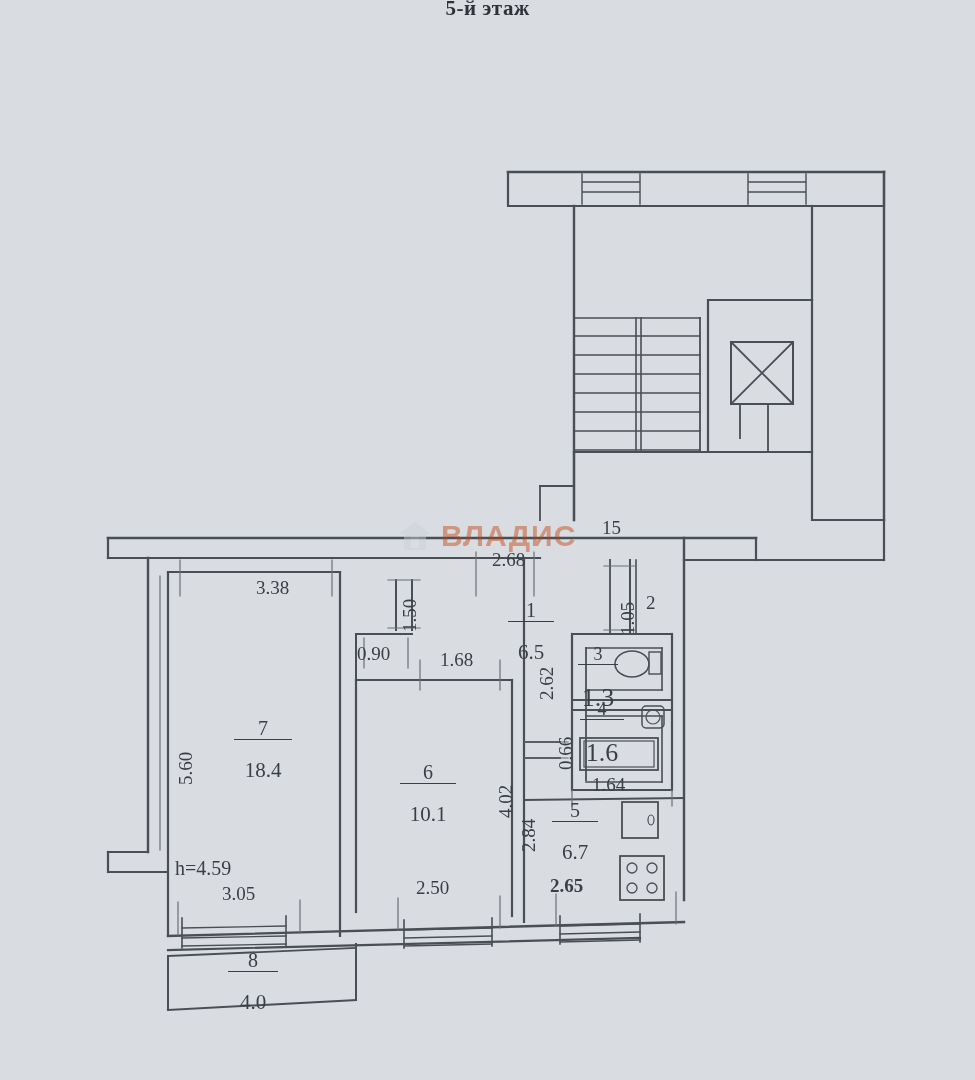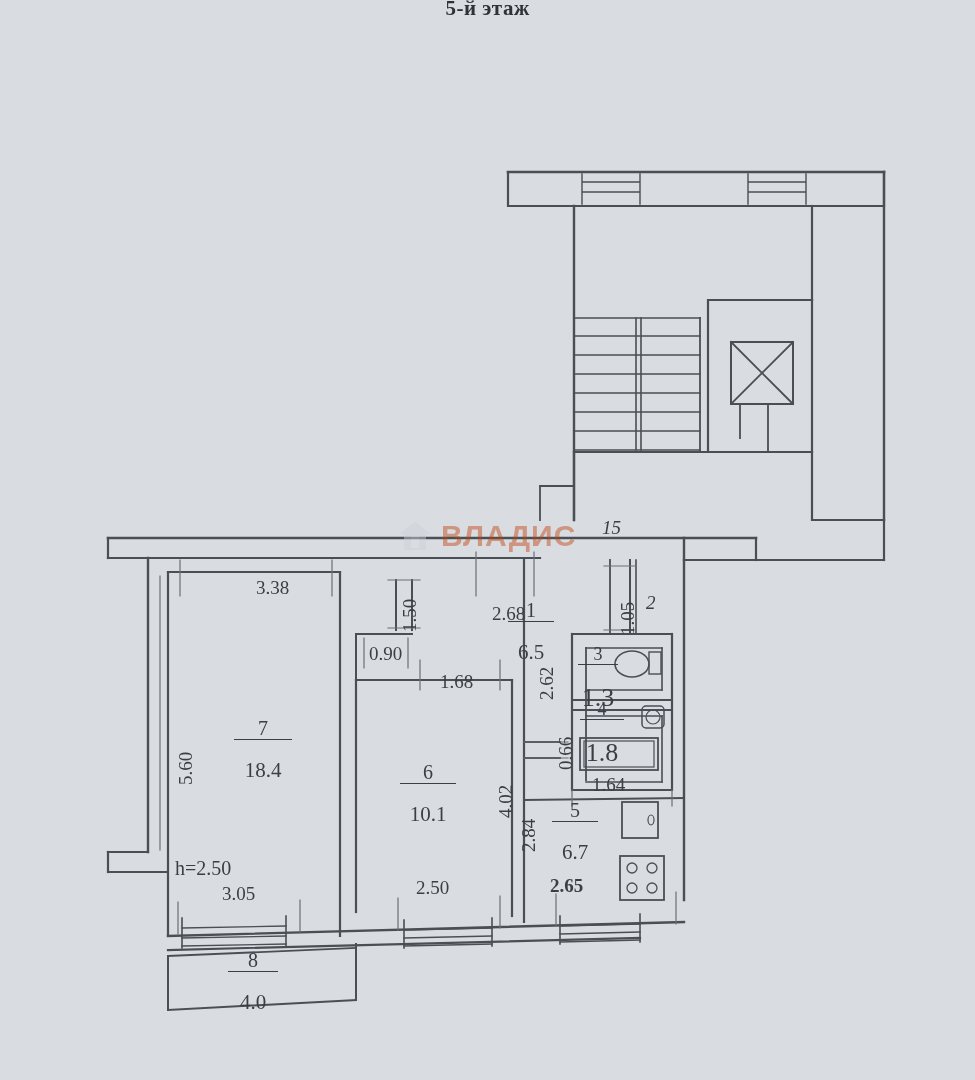--- a/index.html
+++ b/index.html
@@ -30,21 +30,21 @@
     line-height:1;
   }
   .dim{font-size:19px;}
   .dim.v{transform-origin:left top;transform:rotate(-90deg);}
   .room{ text-align:center; }
   .room .num{font-size:20px;display:block;padding-bottom:1px;}
   .room .area{font-size:21px;display:block;padding-top:20px;border-top:1.4px solid #3a3f45;}
   .room.small .num{font-size:18px;}
   .room.small .area{font-size:26px;}
   .hnote{font-size:20px;}
-  .tag{font-size:19px;font-style:italic;}
+  .tag{font-size:19px;}
 
   
   .watermark{
     position:absolute;left:398px;top:519px;
     display:flex;align-items:center;gap:9px;
     opacity:.45;
     pointer-events:none;
   }
   .wm-text{
     font-family:"Liberation Sans", sans-serif;
@@ -210,54 +210,54 @@
         <path d="M572,790 L572,806 M672,790 L672,806"></path>
 
         <path d="M178,902 L178,934 M300,900 L300,932"></path>
         <path d="M398,898 L398,930 M500,896 L500,928"></path>
         <path d="M556,894 L556,926 M676,892 L676,924"></path>
       </g>
     </g>
   </svg>
 
   <div class="lbl dim" style="left:256px;top:578px;">3.38</div>
-  <div class="lbl dim" style="left:492px;top:604px;">2.68</div>
-  <div class="lbl dim" style="left:357px;top:644px;margin-left:12px;">0.90</div>
-  <div class="lbl dim" style="left:440px;top:672px;">1.68</div>
+  <div class="lbl dim" style="left:492px;top:550px;">2.68</div>
+  <div class="lbl dim" style="left:357px;top:644px;">0.90</div>
+  <div class="lbl dim" style="left:440px;top:650px;">1.68</div>
   <div class="lbl dim" style="left:592px;top:775px;">1.64</div>
   <div class="lbl dim" style="left:222px;top:884px;">3.05</div>
   <div class="lbl dim" style="left:416px;top:878px;">2.50</div>
   <div class="lbl dim" style="left:550px;top:876px;font-weight:bold;">2.65</div>
 
   <div class="lbl dim v" style="left:176px;top:785px;">5.60</div>
   <div class="lbl dim v" style="left:400px;top:632px;">1.50</div>
   <div class="lbl dim v" style="left:537px;top:700px;">2.62</div>
   <div class="lbl dim v" style="left:496px;top:818px;">4.02</div>
   <div class="lbl dim v" style="left:519px;top:852px;">2.84</div>
   <div class="lbl dim v" style="left:618px;top:635px;">1.05</div>
   <div class="lbl dim v" style="left:556px;top:770px;">0.66</div>
 
   <div class="lbl tag" style="left:602px;top:518px;">15</div>
   <div class="lbl tag" style="left:646px;top:593px;">2</div>
 
-  <div class="lbl hnote" style="left:175px;top:858px;">h=2.50</div>
+  <div class="lbl hnote" style="left:175px;top:858px;">h=4.59</div>
 
   <div class="lbl room" style="left:508px;top:600px;width:46px;">
     <span class="num">1</span>
     <span class="area">6.5</span>
   </div>
 
   <div class="lbl room small" style="left:578px;top:645px;width:40px;">
     <span class="num">3</span>
     <span class="area">1.3</span>
   </div>
 
   <div class="lbl room small" style="left:580px;top:700px;width:44px;">
     <span class="num">4</span>
-    <span class="area">1.8</span>
+    <span class="area">1.6</span>
   </div>
 
   <div class="lbl room" style="left:552px;top:800px;width:46px;">
     <span class="num">5</span>
     <span class="area">6.7</span>
   </div>
 
   <div class="lbl room" style="left:400px;top:762px;width:56px;">
     <span class="num">6</span>
     <span class="area">10.1</span>

